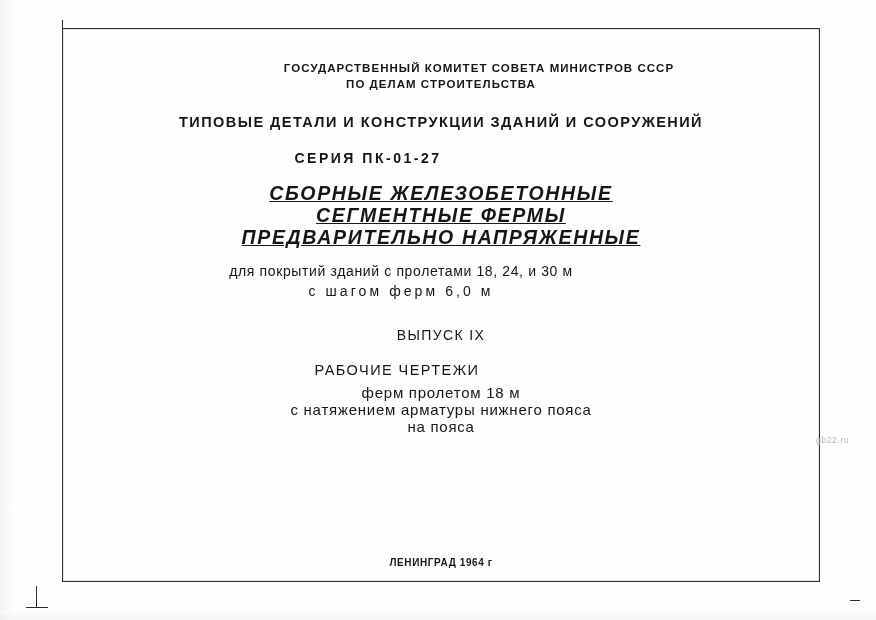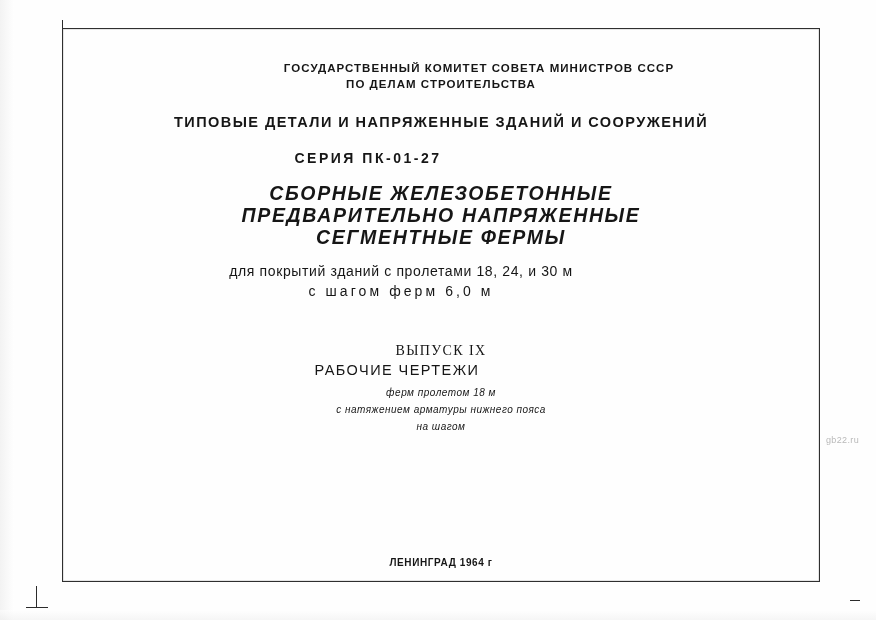--- a/index.html
+++ b/index.html
@@ -107,21 +107,21 @@
   .series-no {
     position: absolute;
     top: 121px; left: 0; width: 610px;
     font-size: 14px;
     font-weight: 700;
     letter-spacing: 0.18em;
   }
 
   .title-main {
     position: absolute;
-    top: 153px; left: 0; width: 756px;
+    top: 153px; left: 0; width: 756px; text-decoration: underline;
   }
   .title-main .t {
     font-size: 19.5px;
     font-weight: 700;
     letter-spacing: 0.085em;
     line-height: 22px;
     font-style: italic;
   }
 
   .subtitle {
@@ -135,56 +135,54 @@
   }
   .subtitle .s2 {
     font-size: 14px;
     letter-spacing: 0.22em;
     line-height: 20px;
     text-align: center;
   }
 
   .issue {
     position: absolute;
-    top: 314px; left: 0; width: 756px;
+    top: 298px; left: 0; width: 756px;
     font-size: 14px;
     letter-spacing: 0.10em;
-    font-family: Liberation Serif, serif;
   }
 
   .section {
     position: absolute;
     top: 333px; left: 0; width: 668px;
     font-size: 14.5px;
     letter-spacing: 0.10em;
   }
 
   .desc {
     position: absolute;
     top: 355px; left: 0; width: 756px;
   }
   .desc .d {
-    font-size: 10px;
+    font-size: 15px;
     letter-spacing: 0.05em;
     line-height: 17px;
-    font-style: italic;
   }
 
   .imprint {
     position: absolute;
     top: 528px; left: 0; width: 756px;
     font-size: 10px;
     font-weight: 700;
     letter-spacing: 0.06em;
     text-align: center;
   }
 
   .watermark {
     position: absolute;
-    right: 17px;
+    right: 27px;
     top: 435px;
     font-size: 9px;
     color: #b9b9b9;
     letter-spacing: 0.04em;
   }
 </style>
 </head>
 <body>
 
 <div class="page">
@@ -198,43 +196,43 @@
   <div class="mark mark-dot-right"></div>
 
   <div class="frame">
     <div class="frame-inner">
 
       <div class="content">
 
         <div class="line org-1">ГОСУДАРСТВЕННЫЙ КОМИТЕТ СОВЕТА МИНИСТРОВ СССР</div>
         <div class="line org-2">ПО ДЕЛАМ СТРОИТЕЛЬСТВА</div>
 
-        <div class="line series-kind">ТИПОВЫЕ ДЕТАЛИ И НАПРЯЖЕННЫЕ ЗДАНИЙ И СООРУЖЕНИЙ</div>
+        <div class="line series-kind">ТИПОВЫЕ ДЕТАЛИ И КОНСТРУКЦИИ ЗДАНИЙ И СООРУЖЕНИЙ</div>
 
         <div class="line series-no">СЕРИЯ  ПК-01-27</div>
 
         <div class="title-main">
           <div class="line t">СБОРНЫЕ ЖЕЛЕЗОБЕТОННЫЕ</div>
+          <div class="line t">СЕГМЕНТНЫЕ ФЕРМЫ</div>
           <div class="line t">ПРЕДВАРИТЕЛЬНО НАПРЯЖЕННЫЕ</div>
-          <div class="line t">СЕГМЕНТНЫЕ ФЕРМЫ</div>
         </div>
 
         <div class="subtitle">
           <div class="line s1">для покрытий  зданий с пролетами 18, 24, и 30 м</div>
           <div class="line s2">с шагом ферм 6,0 м</div>
         </div>
 
         <div class="line issue">ВЫПУСК IX</div>
 
         <div class="line section">РАБОЧИЕ ЧЕРТЕЖИ</div>
 
         <div class="desc">
           <div class="line d">ферм пролетом 18 м</div>
           <div class="line d">с натяжением  арматуры  нижнего  пояса</div>
-          <div class="line d">на шагом</div>
+          <div class="line d">на пояса</div>
         </div>
 
         <div class="line imprint">ЛЕНИНГРАД 1964 г</div>
 
       </div>
     </div>
   </div>
 
   <div class="watermark">gb22.ru</div>
 

